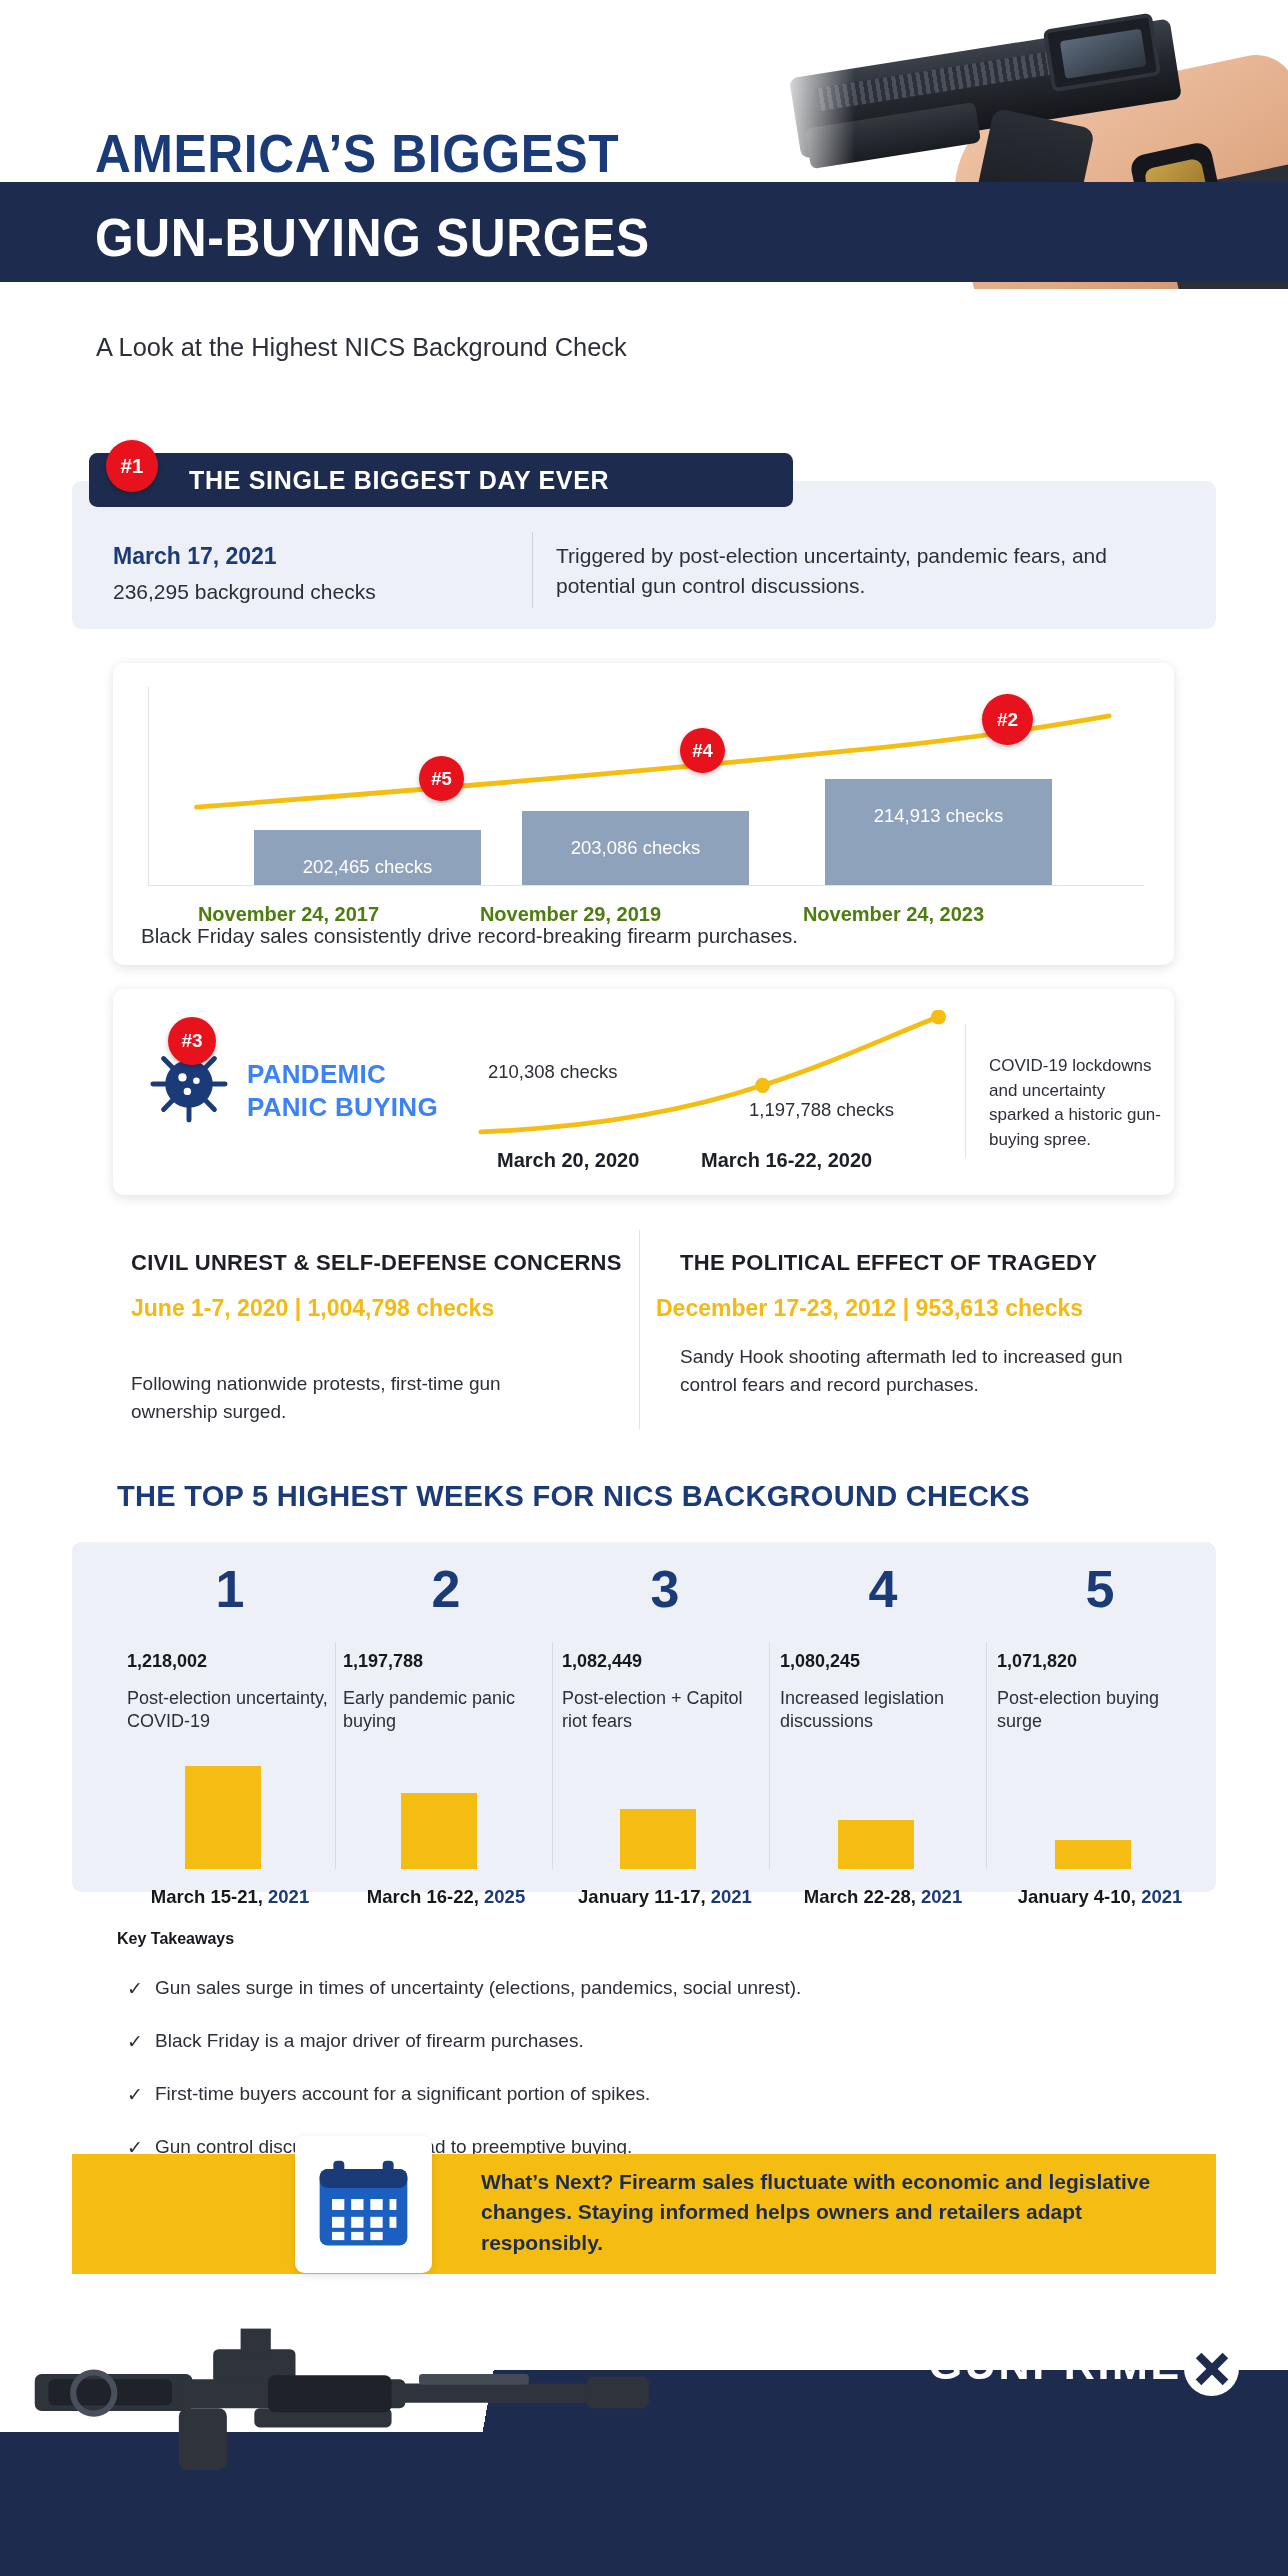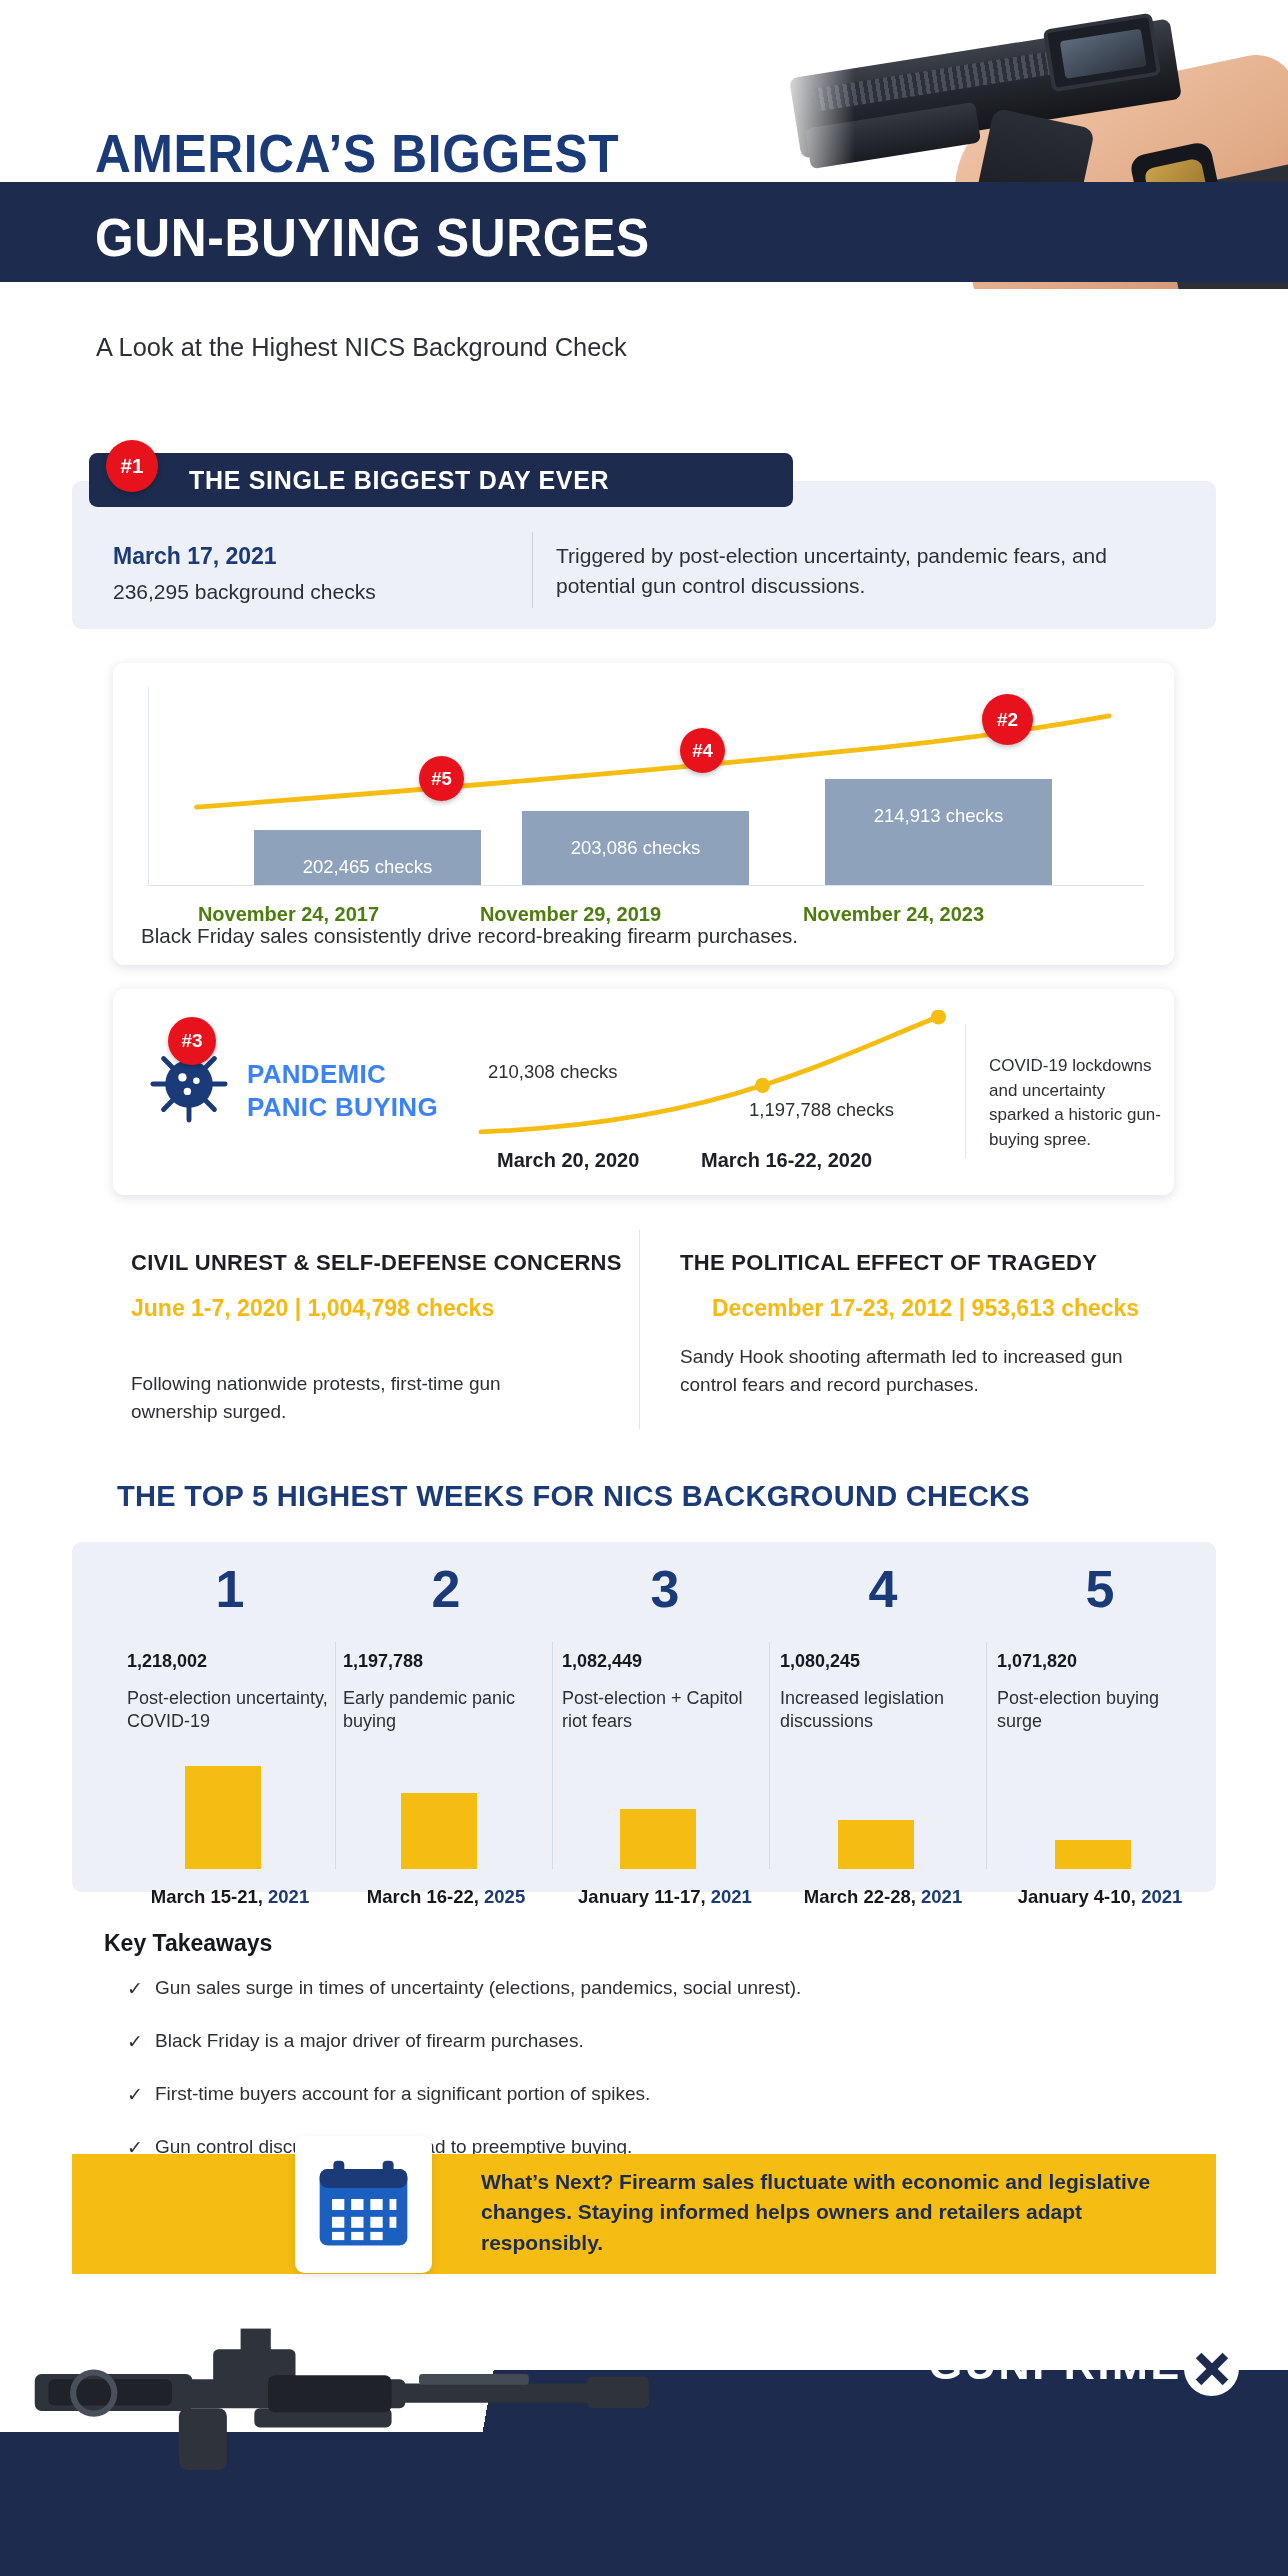--- a/index.html
+++ b/index.html
@@ -323,21 +323,21 @@
     font-size: 23px; font-weight: bold; color: #f5b912;
   }
   .c-desc {
     position: absolute;
     font-size: 19px; line-height: 1.45; color: #2c2f36;
   }
   #c1t { left: 131px; top: 1250px; }
   #c1s { left: 131px; top: 1295px; }
   #c1d { left: 131px; top: 1343px; width: 426px; margin-top: 27px; }
   #c2t { left: 680px; top: 1250px; }
-  #c2s { left: 712px; top: 1295px; }
+  #c2s { left: 656px; top: 1295px; }
   #c2d { left: 680px; top: 1343px; width: 495px; }
 
   
   .s5-title {
     position: absolute; left: 117px; top: 1480px;
     font-size: 29px; font-weight: bold; letter-spacing: 0.3px; color: #1b3a78;
   }
   .s5-card {
     position: absolute; left: 72px; top: 1542px;
     width: 1144px; height: 350px;
@@ -372,22 +372,22 @@
   .rank-barzone { position:absolute; top: 1759px; height: 110px; width: 206px; }
   .rank-date {
     position: absolute; top: 1886px;
     font-size: 18.5px; font-weight: bold; color: #16181d;
     width: 206px; text-align: center;
   }
   .rank-date .yr { color: #1b3a78; }
 
   
   .kt-title {
-    position: absolute; left: 104px; top: 1930px;
-    font-size: 23px; font-weight: bold; color: #16181d;
+    position: absolute; left: 117px; top: 1930px;
+    font-size: 16px; font-weight: bold; color: #16181d;
   }
   .kt-item {
     position: absolute;
     font-size: 19px; color: #2c2f36;
     left: 155px;
   }
   .kt-check {
     position: absolute; left: 127px;
     font-size: 19px; color: #2c2f36;
   }

